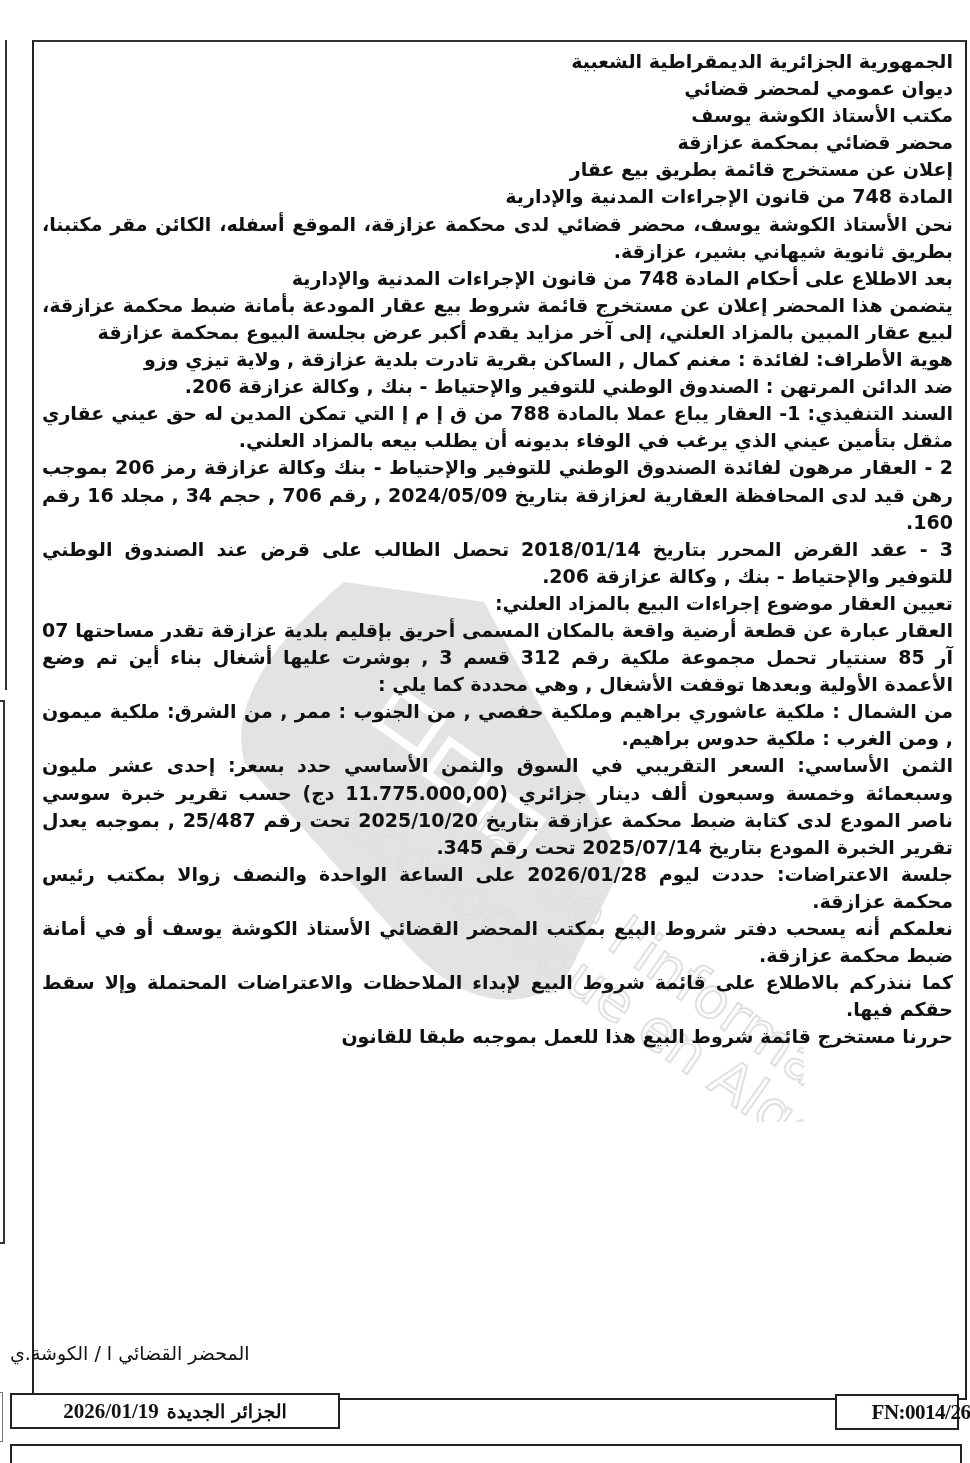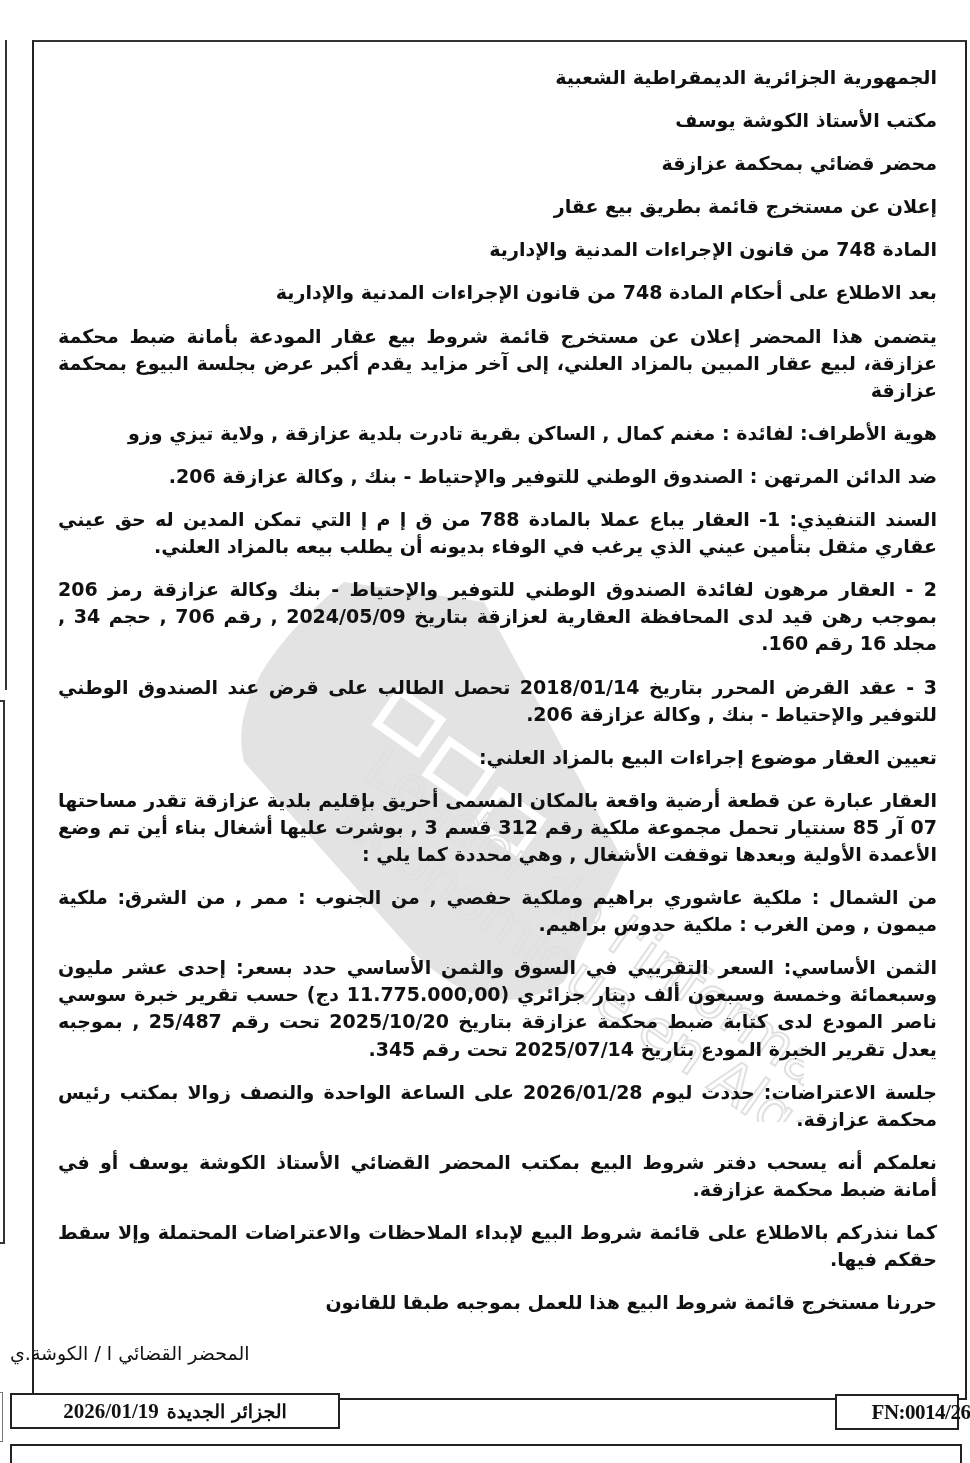--- a/index.html
+++ b/index.html
@@ -61,21 +61,21 @@
     top: 6px;
     direction: rtl;
     text-align: right;
     font-family: "DejaVu Sans", sans-serif;
     font-weight: bold;
     font-size: 19px;
     line-height: 27.1px;
     color: #111;
   }
   .body-text p {
-    margin: 16px;
+    margin: 0;
     text-align: justify;
     text-align-last: right;
   }
   .signature {
     position: absolute;
     left: 10px;
     top: 1342px;
     direction: rtl;
     font-family: "DejaVu Sans", sans-serif;
     font-weight: normal;
@@ -141,25 +141,27 @@
       <rect x="200" y="140" width="50" height="40" transform="rotate(35 225 160)"></rect>
       <rect x="250" y="190" width="50" height="40" transform="rotate(35 275 210)"></rect>
       <rect x="300" y="240" width="50" height="40" transform="rotate(35 325 260)"></rect>
     </g>
     <text x="150" y="300" font-family="DejaVu Sans, sans-serif" font-size="56" fill="none" stroke="#444" stroke-width="2" transform="rotate(35 300 300)">Leader de l'information</text>
     <text x="120" y="370" font-family="DejaVu Sans, sans-serif" font-size="56" fill="none" stroke="#444" stroke-width="2" transform="rotate(35 300 370)">économique en Algérie</text>
   </svg>
 
   <div class="body-text">
     <p>الجمهورية الجزائرية الديمقراطية الشعبية</p>
+    <p>ديوان عمومي لمحضر قضائي</p>
     <p>مكتب الأستاذ الكوشة يوسف</p>
     <p>محضر قضائي بمحكمة عزازقة</p>
     <p>إعلان عن مستخرج قائمة بطريق بيع عقار</p>
     <p>المادة 748 من قانون الإجراءات المدنية والإدارية</p>
 
+    <p>نحن الأستاذ الكوشة يوسف، محضر قضائي لدى محكمة عزازقة، الموقع أسفله، الكائن مقر مكتبنا، بطريق ثانوية شيهاني بشير، عزازقة.</p>
     <p>بعد الاطلاع على أحكام المادة 748 من قانون الإجراءات المدنية والإدارية</p>
     <p>يتضمن هذا المحضر إعلان عن مستخرج قائمة شروط بيع عقار المودعة بأمانة ضبط محكمة عزازقة، لبيع عقار المبين بالمزاد العلني، إلى آخر مزايد يقدم أكبر عرض بجلسة البيوع بمحكمة عزازقة</p>
     <p>هوية الأطراف: لفائدة : مغنم كمال , الساكن بقرية تادرت بلدية عزازقة , ولاية تيزي وزو</p>
     <p>ضد الدائن المرتهن : الصندوق الوطني للتوفير والإحتياط - بنك , وكالة عزازقة 206.</p>
     <p>السند التنفيذي: 1- العقار يباع عملا بالمادة 788 من ق إ م إ التي تمكن المدين له حق عيني عقاري مثقل بتأمين عيني الذي يرغب في الوفاء بديونه أن يطلب بيعه بالمزاد العلني.</p>
     <p>2 - العقار مرهون لفائدة الصندوق الوطني للتوفير والإحتياط - بنك وكالة عزازقة رمز 206 بموجب رهن قيد لدى المحافظة العقارية لعزازقة بتاريخ 2024/05/09 , رقم 706 , حجم 34 , مجلد 16 رقم 160.</p>
     <p>3 - عقد القرض المحرر بتاريخ 2018/01/14 تحصل الطالب على قرض عند الصندوق الوطني للتوفير والإحتياط - بنك , وكالة عزازقة 206.</p>
     <p>تعيين العقار موضوع إجراءات البيع بالمزاد العلني:</p>
     <p>العقار عبارة عن قطعة أرضية واقعة بالمكان المسمى أحريق بإقليم بلدية عزازقة تقدر مساحتها 07 آر 85 سنتيار تحمل مجموعة ملكية رقم 312 قسم 3 , بوشرت عليها أشغال بناء أين تم وضع الأعمدة الأولية وبعدها توقفت الأشغال , وهي محددة كما يلي :</p>
     <p>من الشمال : ملكية عاشوري براهيم وملكية حفصي , من الجنوب : ممر , من الشرق: ملكية ميمون , ومن الغرب : ملكية حدوس براهيم.</p>

